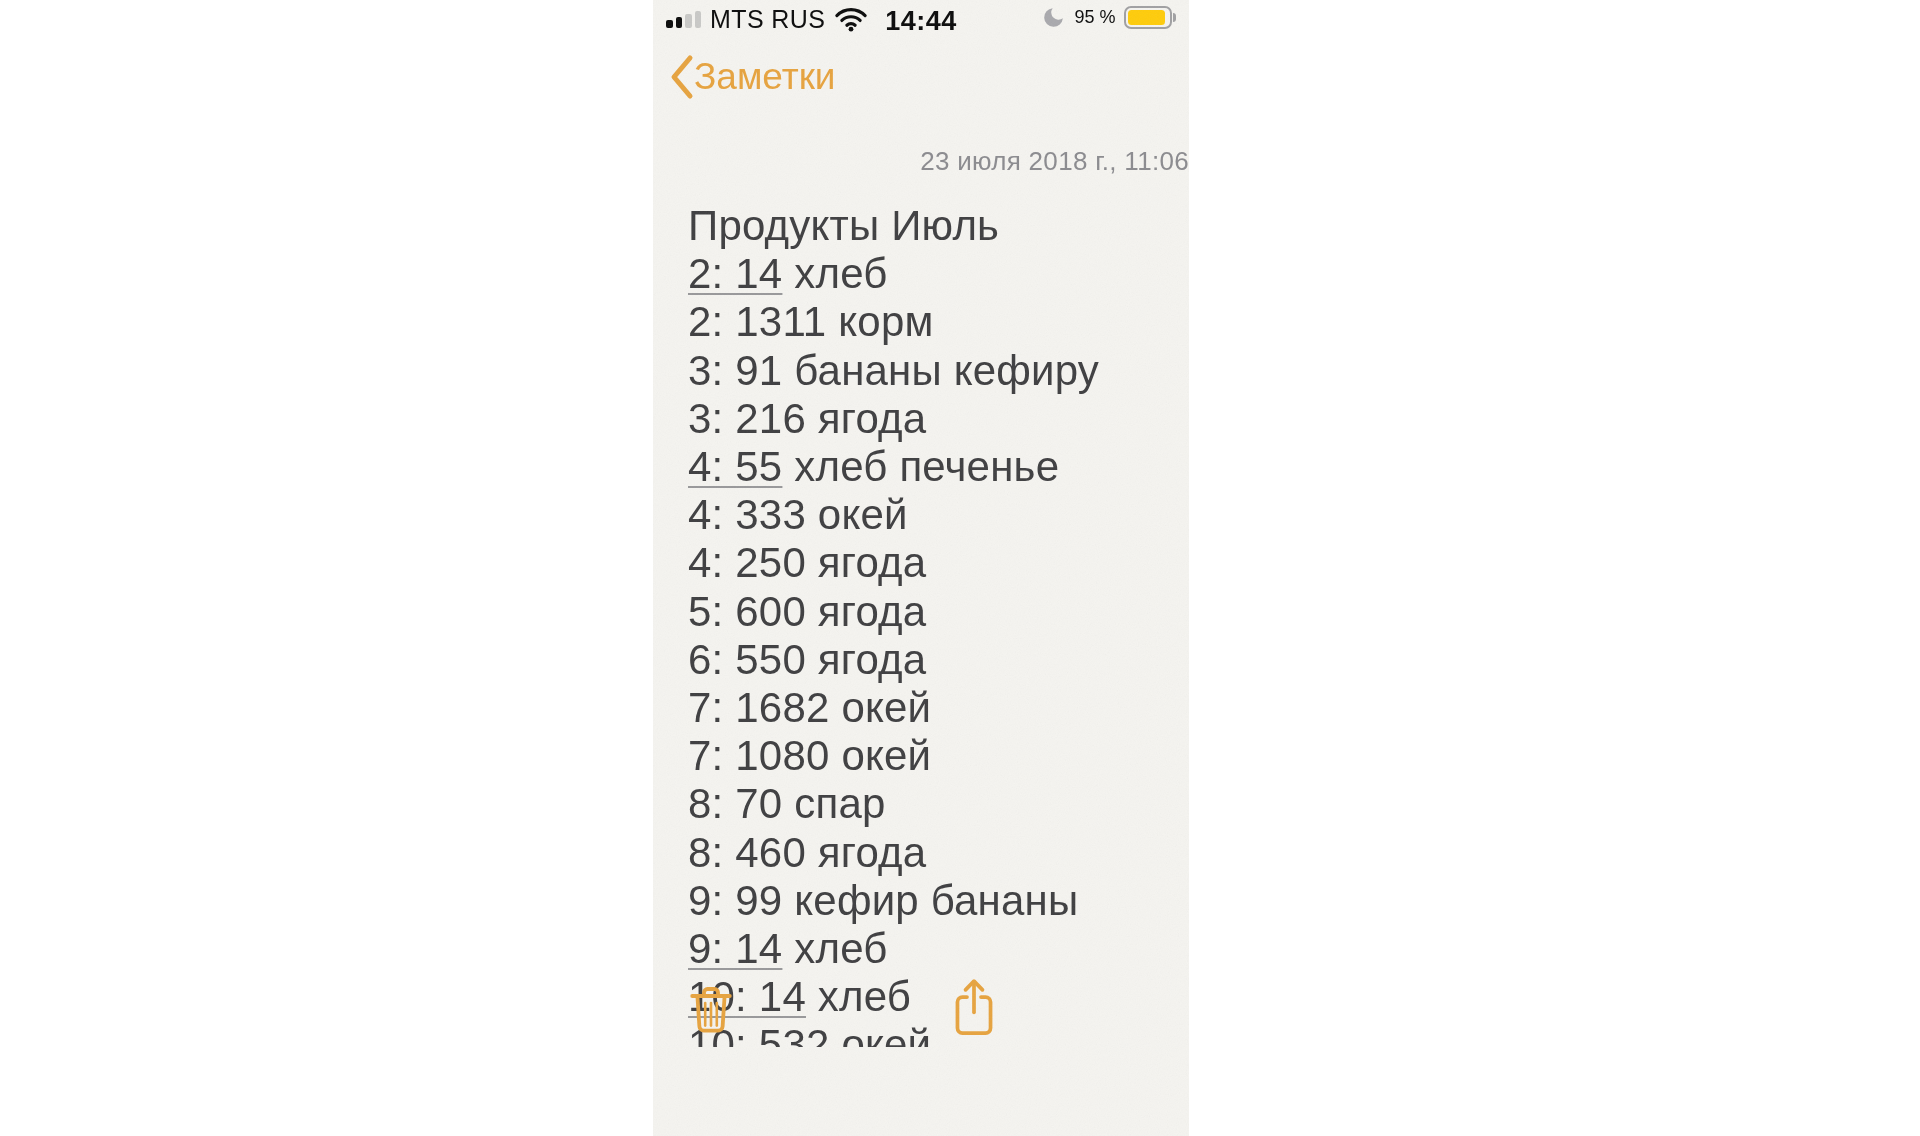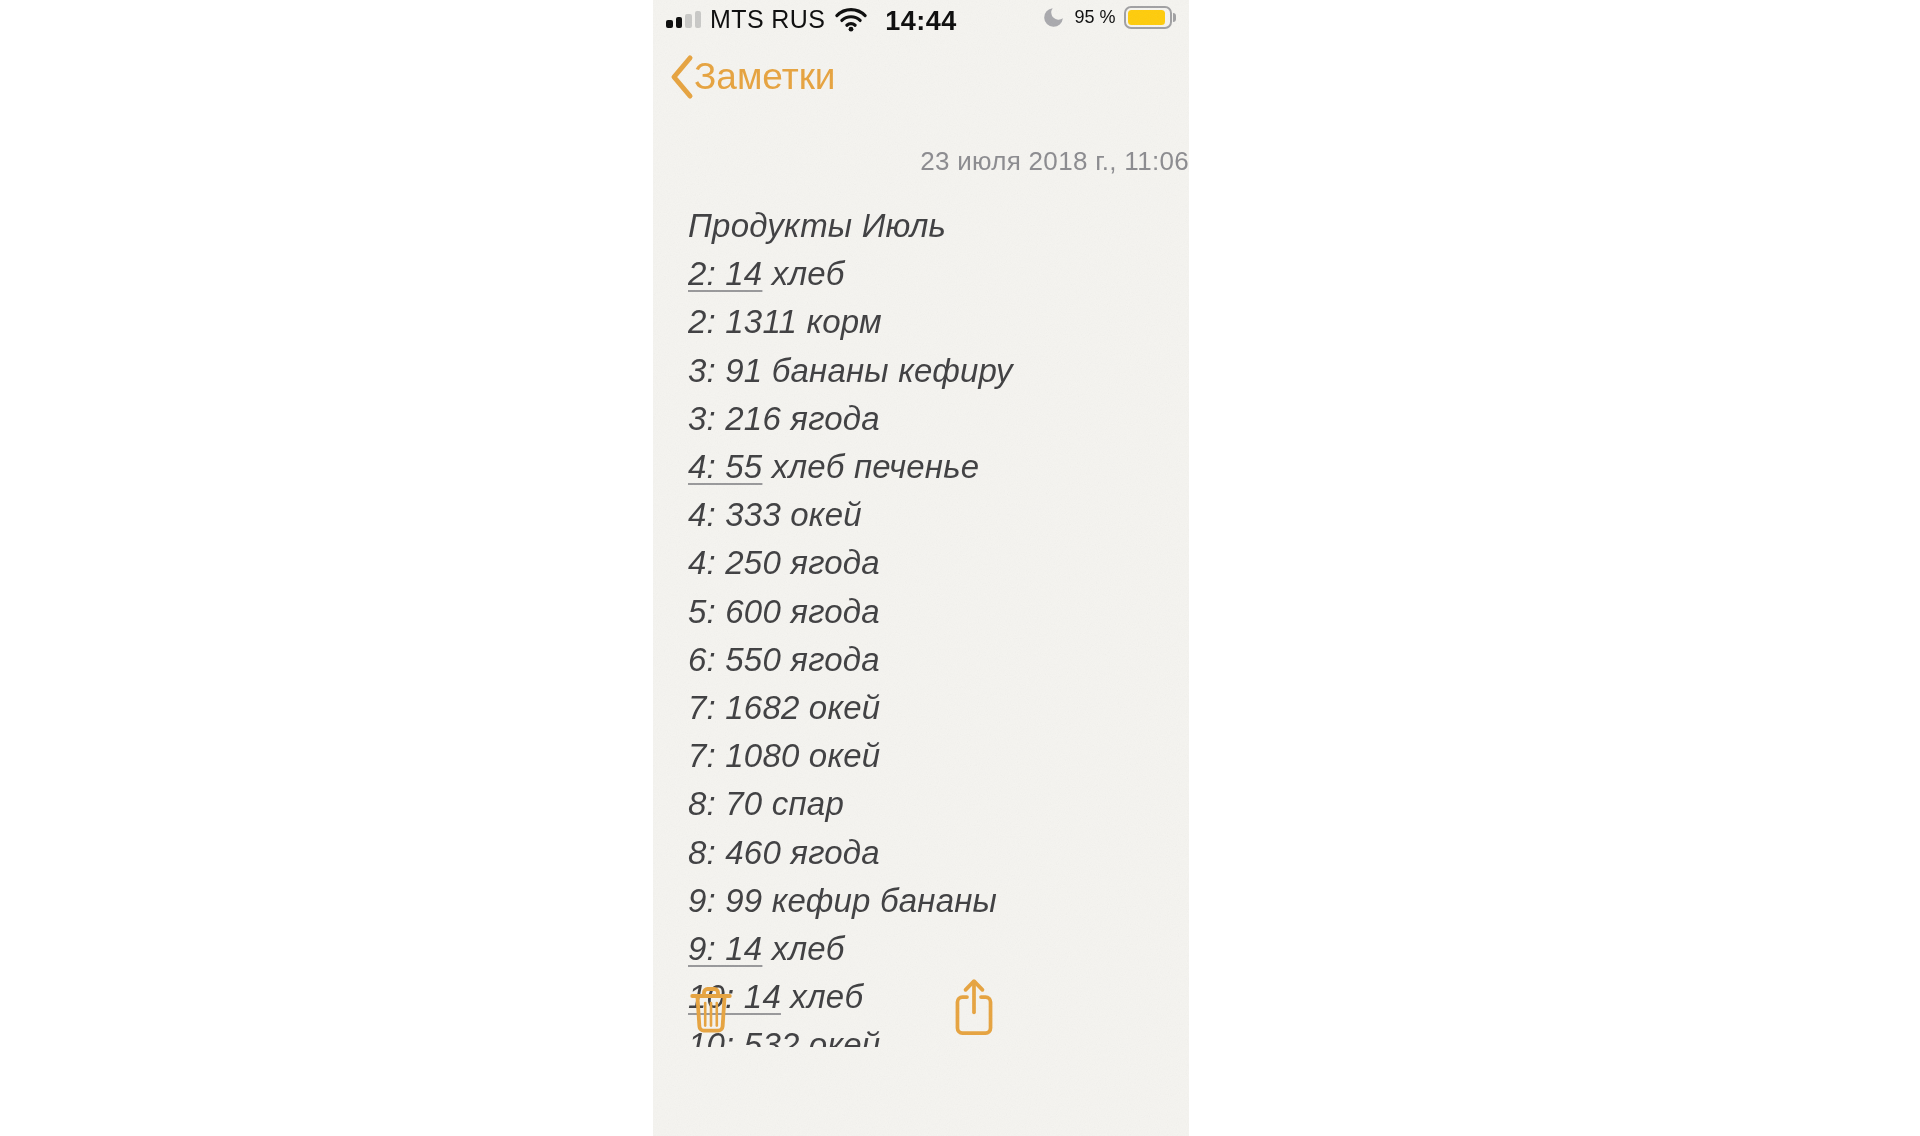--- a/index.html
+++ b/index.html
@@ -58,22 +58,22 @@
   }
   .back-label{font-size:37px;color:var(--accent-gold);}
   
   .note-date{
     position:absolute;left:0;top:138px;width:100%;text-align:right;
     font-size:26px;color:var(--date-text);z-index:5;letter-spacing:.3px;margin-top:8px;
   }
   .note-body{
     position:absolute;left:35px;top:202px;width:580px;height:845px;
     overflow:hidden;z-index:5;
-    font-size:33px;line-height:48.2px;color:var(--note-text);
-    letter-spacing:.2px;cursor:text;font-style:italic;
+    font-size:42px;line-height:48.2px;color:var(--note-text);
+    letter-spacing:.2px;cursor:text;
   }
   .note-line{white-space:nowrap;}
   .ul{
     text-decoration:underline;
     text-decoration-color:#98989A;
     text-decoration-thickness:2px;
     text-underline-offset:5px;
   }
   
   .toolbar{position:absolute;left:0;bottom:0;width:100%;height:80px;z-index:10;}

